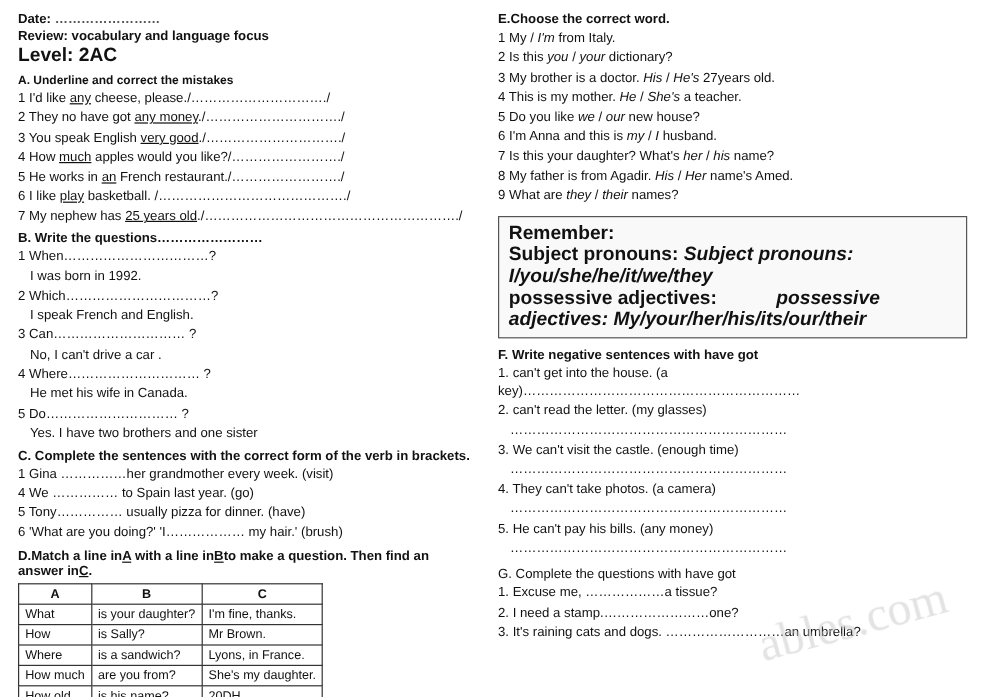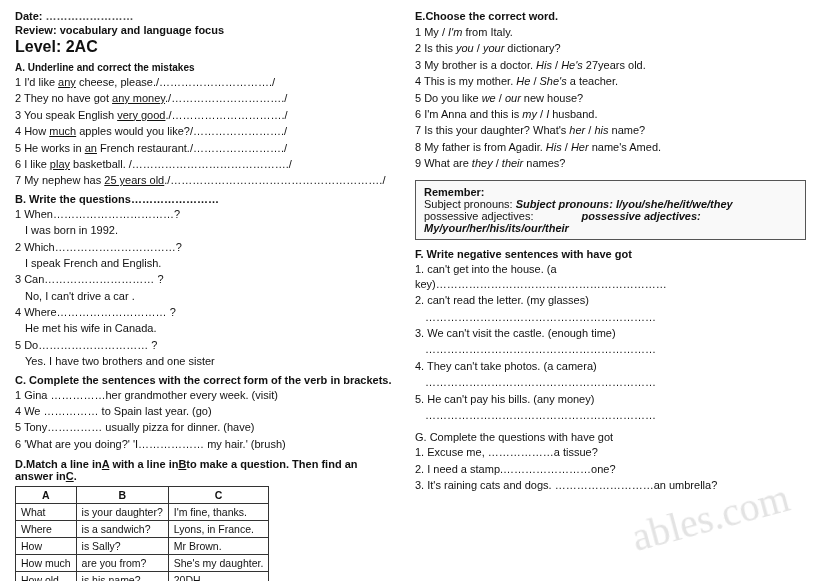--- a/index.html
+++ b/index.html
@@ -25,40 +25,40 @@
     }
     .header { margin-bottom: 4px; }
     .header .date { font-weight: bold; font-size: 11px; }
     .header .review { font-weight: bold; font-size: 11px; margin-top: 2px; }
     .header .level { font-weight: bold; font-size: 16px; margin-top: 2px; }
     .section-title { font-weight: bold; font-size: 10px; margin-top: 6px; margin-bottom: 2px; }
     .sub-title { font-weight: bold; font-size: 11px; margin-top: 4px; margin-bottom: 2px; }
     .item { margin-bottom: 1px; font-size: 11px; line-height: 1.4; }
     .dots { color: #555; }
     .italic { font-style: italic; }
-    .bold { font-weight: normal; text-align: center; }
+    .bold { font-weight: bold; text-align: center; }
     .underline { text-decoration: underline; }
     table.match-table {
       border-collapse: collapse;
       margin-top: 4px;
       font-size: 10.5px;
     }
     table.match-table th, table.match-table td {
       border: 1px solid #333;
       padding: 2px 5px;
       vertical-align: top;
     }
     table.match-table th {
       font-weight: bold;
     }
     .remember-box {
       border: 1px solid #555;
       padding: 5px 8px;
       margin-top: 6px;
-      font-size: 11px;
+      font-size: 16px;
       background: #f9f9f9;
     }
     .remember-box .rem-title { font-weight: bold; }
     .watermark {
       position: fixed;
       bottom: 40px;
       right: 30px;
       font-size: 40px;
       color: rgba(200,200,200,0.5);
       font-family: Georgia, serif;
@@ -125,28 +125,28 @@
           <th>C</th>
         </tr>
       </thead>
       <tbody>
         <tr>
           <td>What</td>
           <td>is your daughter?</td>
           <td>I'm fine, thanks.</td>
         </tr>
         <tr>
+          <td>How</td>
+          <td>is Sally?</td>
+          <td>Mr Brown.</td>
+        </tr>
+        <tr>
           <td>Where</td>
           <td>is a sandwich?</td>
           <td>Lyons, in France.</td>
-        </tr>
-        <tr>
-          <td>How</td>
-          <td>is Sally?</td>
-          <td>Mr Brown.</td>
         </tr>
         <tr>
           <td>How much</td>
           <td>are you from?</td>
           <td>She's my daughter.</td>
         </tr>
         <tr>
           <td>How old</td>
           <td>is his name?</td>
           <td>20DH.</td>

